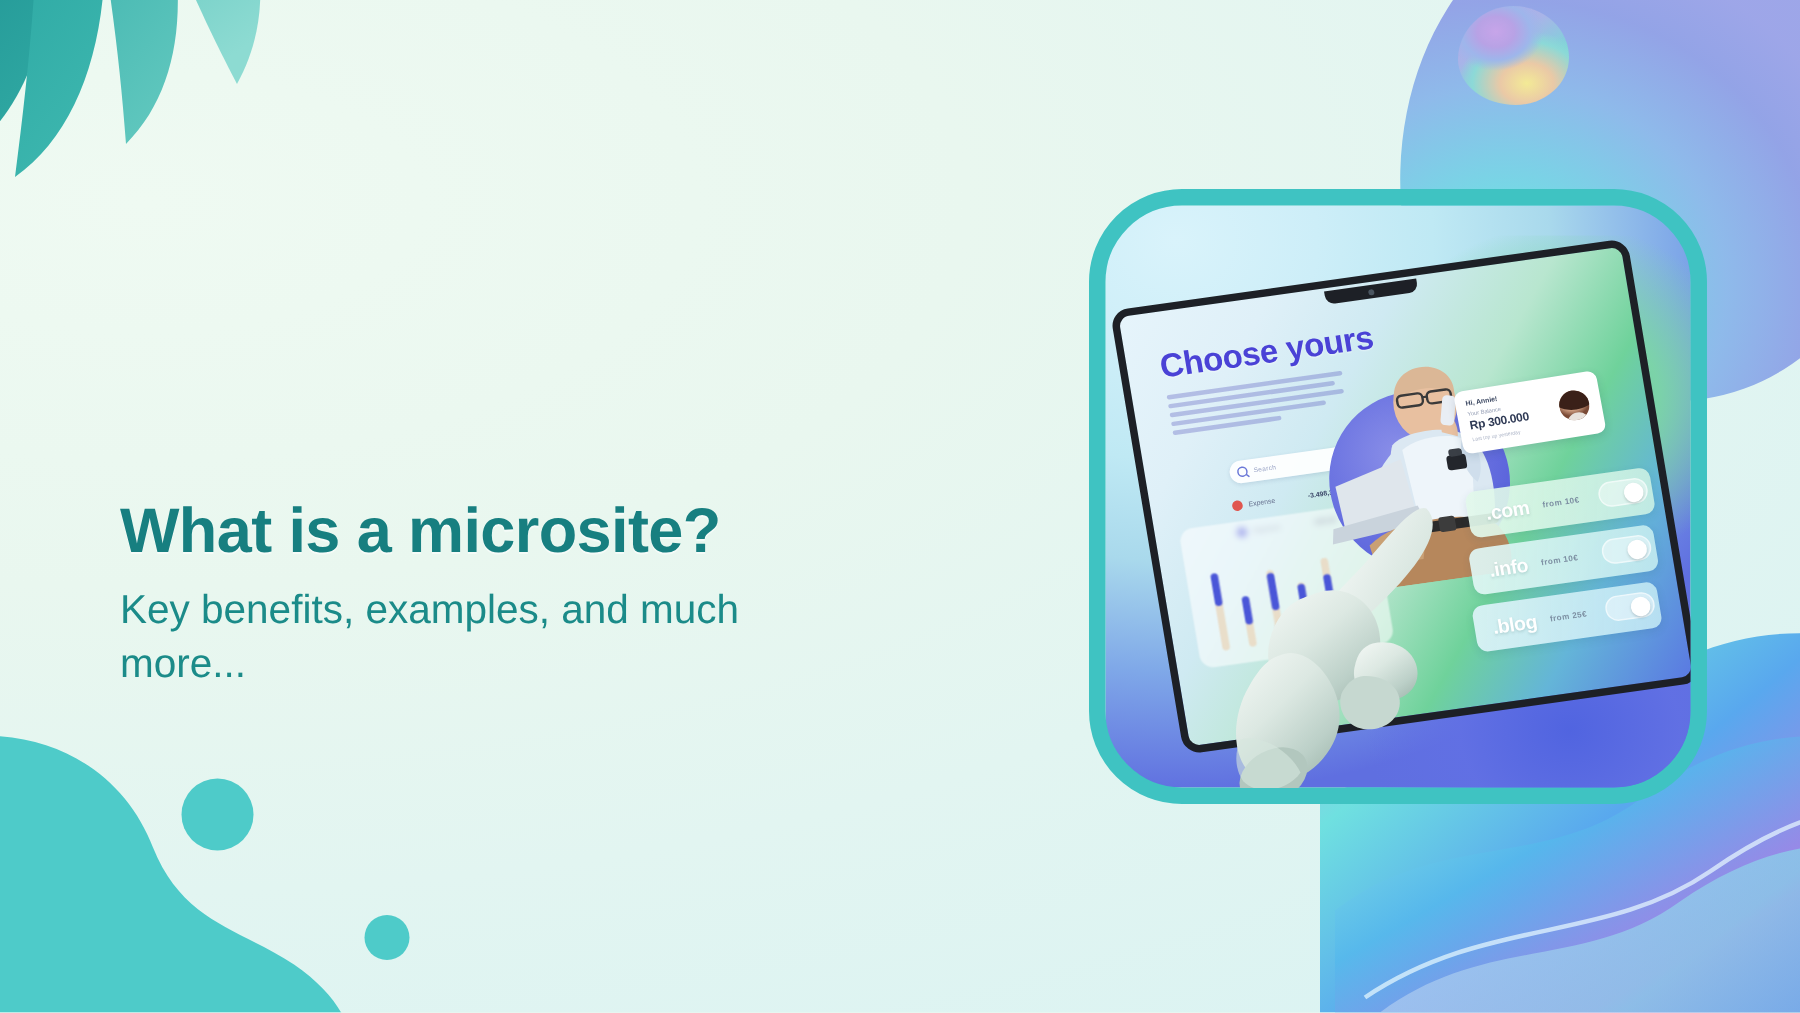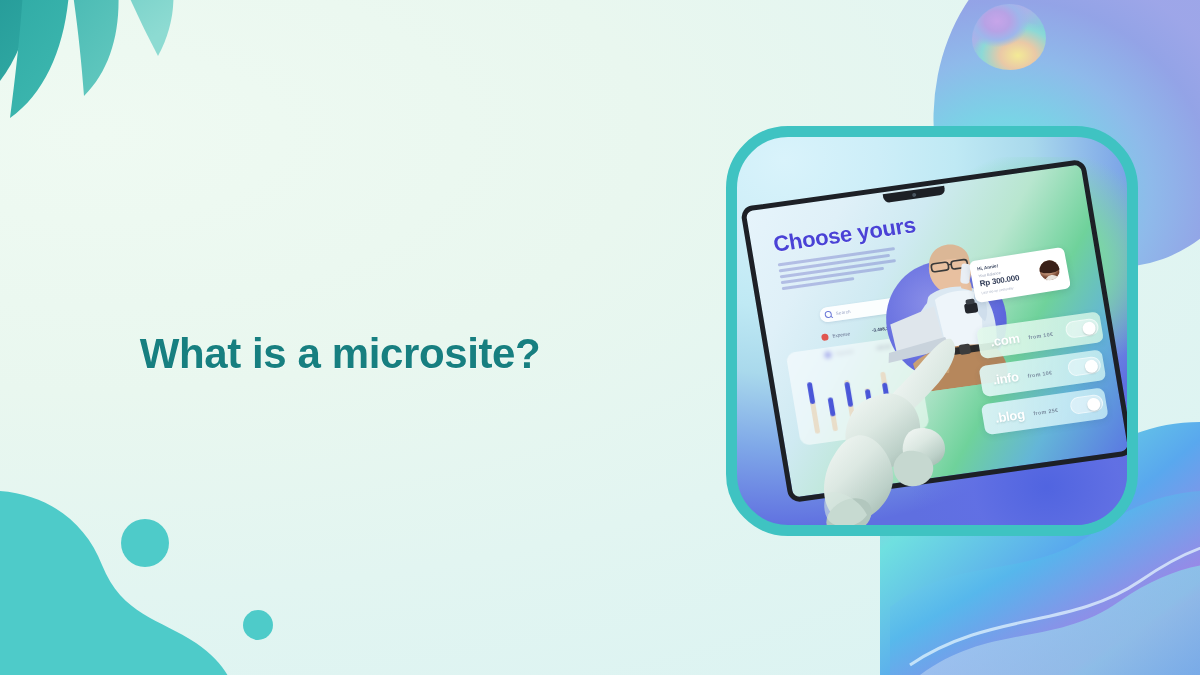--- a/index.html
+++ b/index.html
@@ -43,21 +43,21 @@
     background:
       radial-gradient(78% 70% at 18% 74%, #67e6e2 0%, #6fd8e4 26%, #8ab7ea 58%, #8f9fe6 82%, #9aa2e8 100%);
     opacity:.95;
     transform:rotate(-8deg);
   }
 
   
   .flow { position:absolute; right:-40px; bottom:-60px; width:360px; height:360px; }
 
   
-  .copy { position:absolute; left:80px; top:330px; width:520px;text-align:center; }
+  .copy { position:absolute; left:80px; top:330px; width:520px; }
   .title {
     font-size:42px; font-weight:bold; letter-spacing:-0.4px;
     color:#177f80; line-height:1.12;
     text-shadow:0 1px 0 rgba(255,255,255,.55);
   }
   .subtitle {
     margin-top:12px;
     font-size:27px; font-weight:400; line-height:1.32;
     color:#1b8b89;
     max-width:480px;
@@ -274,20 +274,21 @@
       </linearGradient>
     </defs>
     <path d="M-20 170 C 50 120, 120 150, 190 96 C 250 50, 310 36, 380 56 L 380 380 L -20 380 Z" fill="url(#fg1)"></path>
     <path d="M10 232 C 80 178, 150 206, 216 156 C 270 116, 326 108, 380 122 L 380 380 L 10 380 Z" fill="url(#fg2)" opacity=".82"></path>
     <path d="M40 300 C 110 248, 176 272, 240 226 C 292 190, 340 182, 380 192 L 380 380 L 40 380 Z" fill="url(#fg3)" opacity=".62"></path>
     <path d="M30 290 C 110 236, 190 254, 260 206 C 312 170, 350 160, 380 166" stroke="#e9fbff" stroke-width="3" fill="none" opacity=".7"></path>
   </svg>
 
   <div class="copy">
     <div class="title">What is a microsite?</div>
+    <div class="subtitle">Key benefits, examples, and much more...</div>
   </div>
 
   <div class="hero">
     <div class="hero-inner">
       <div class="green-glow"></div>
       <div class="blue-glow"></div>
 
       <div class="laptop">
         <div class="lid">
           <div class="notch"></div>

